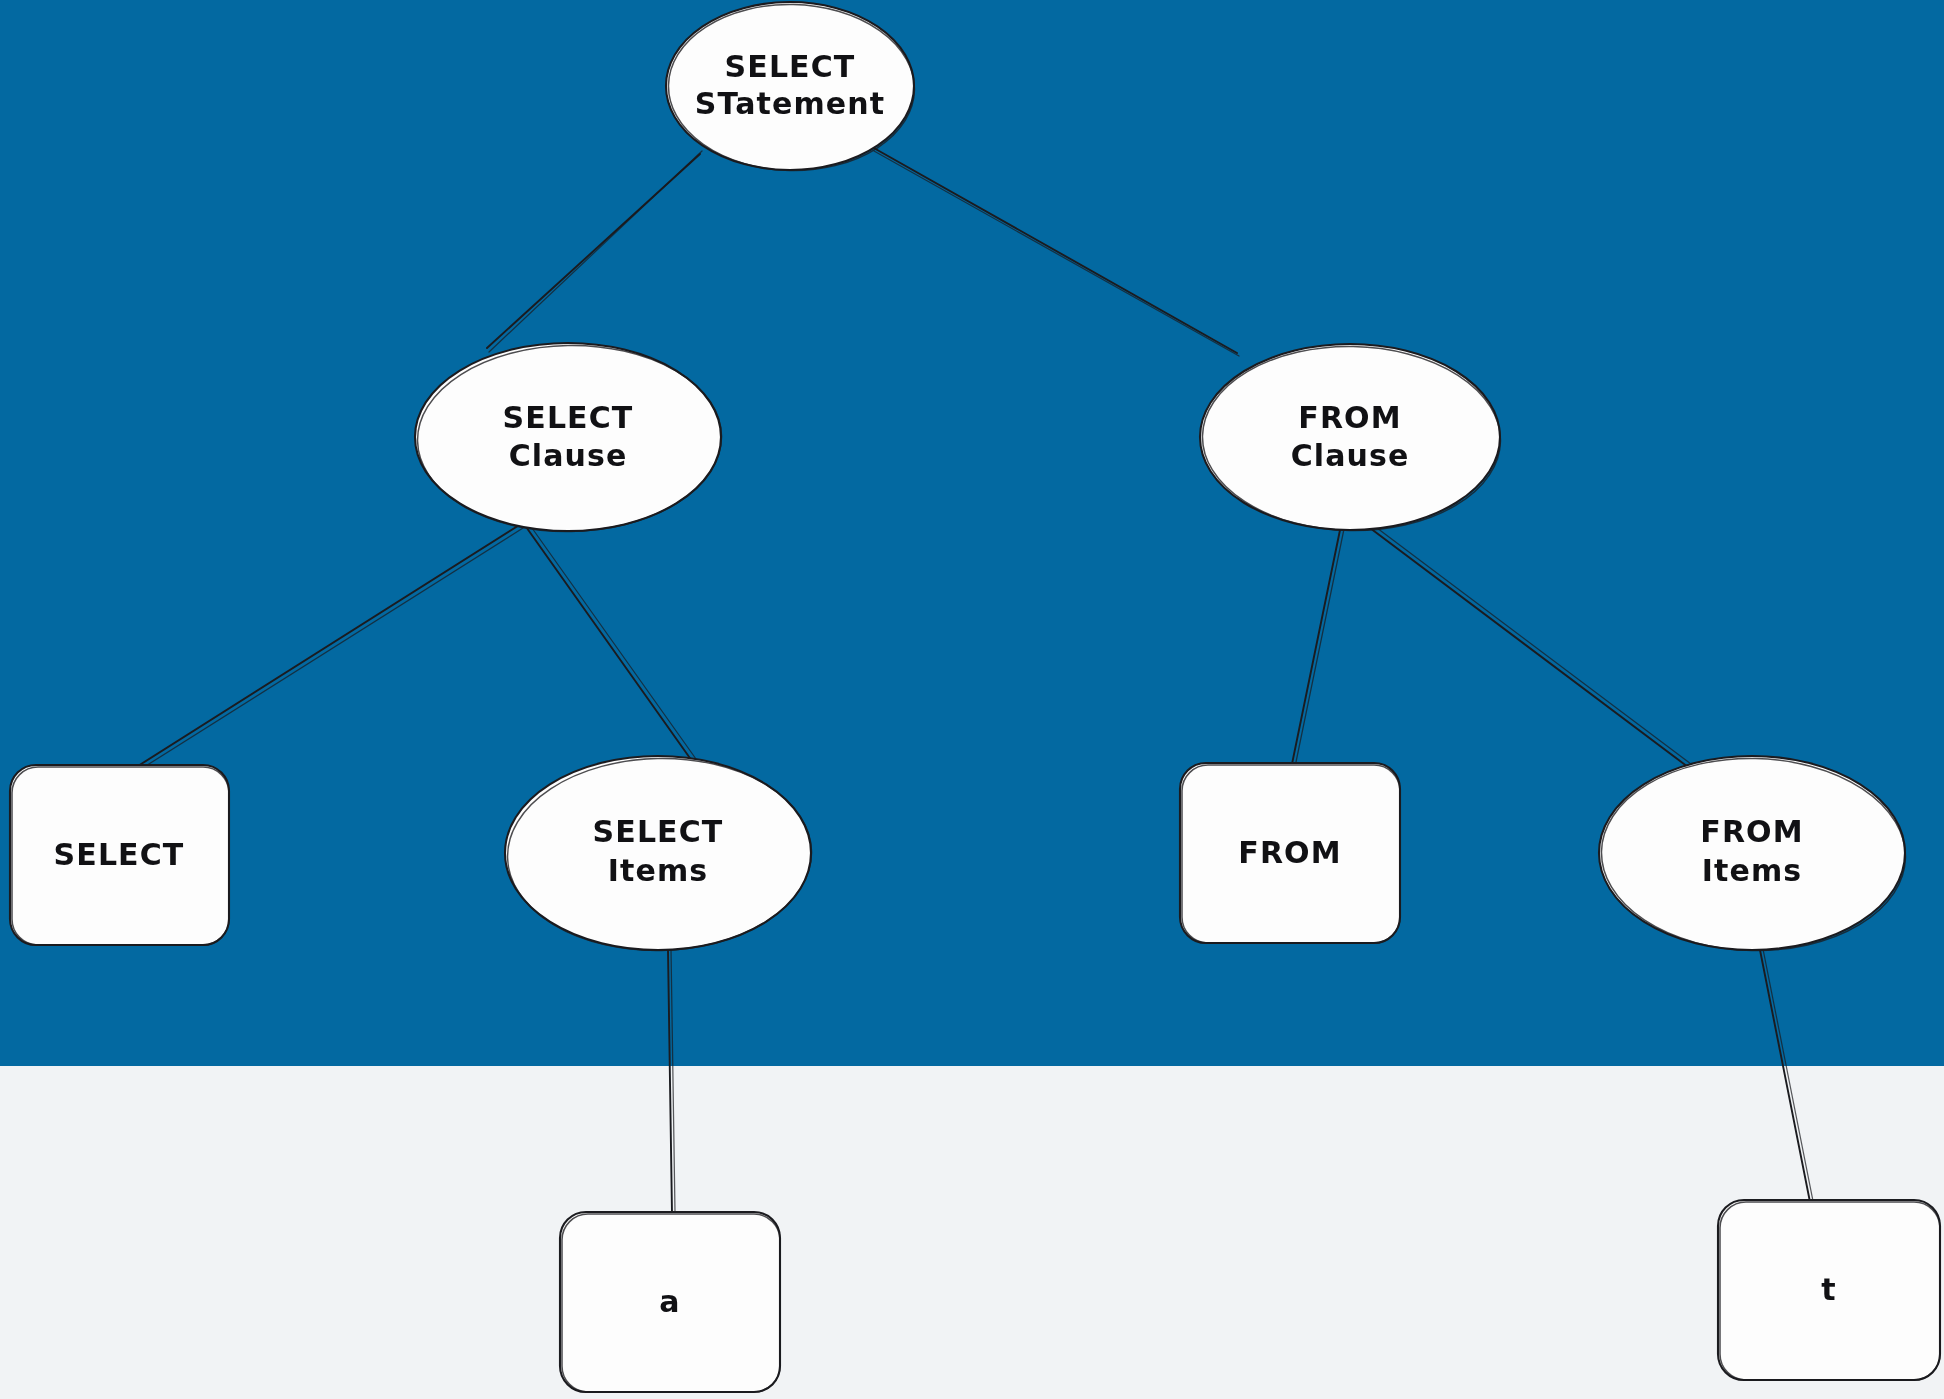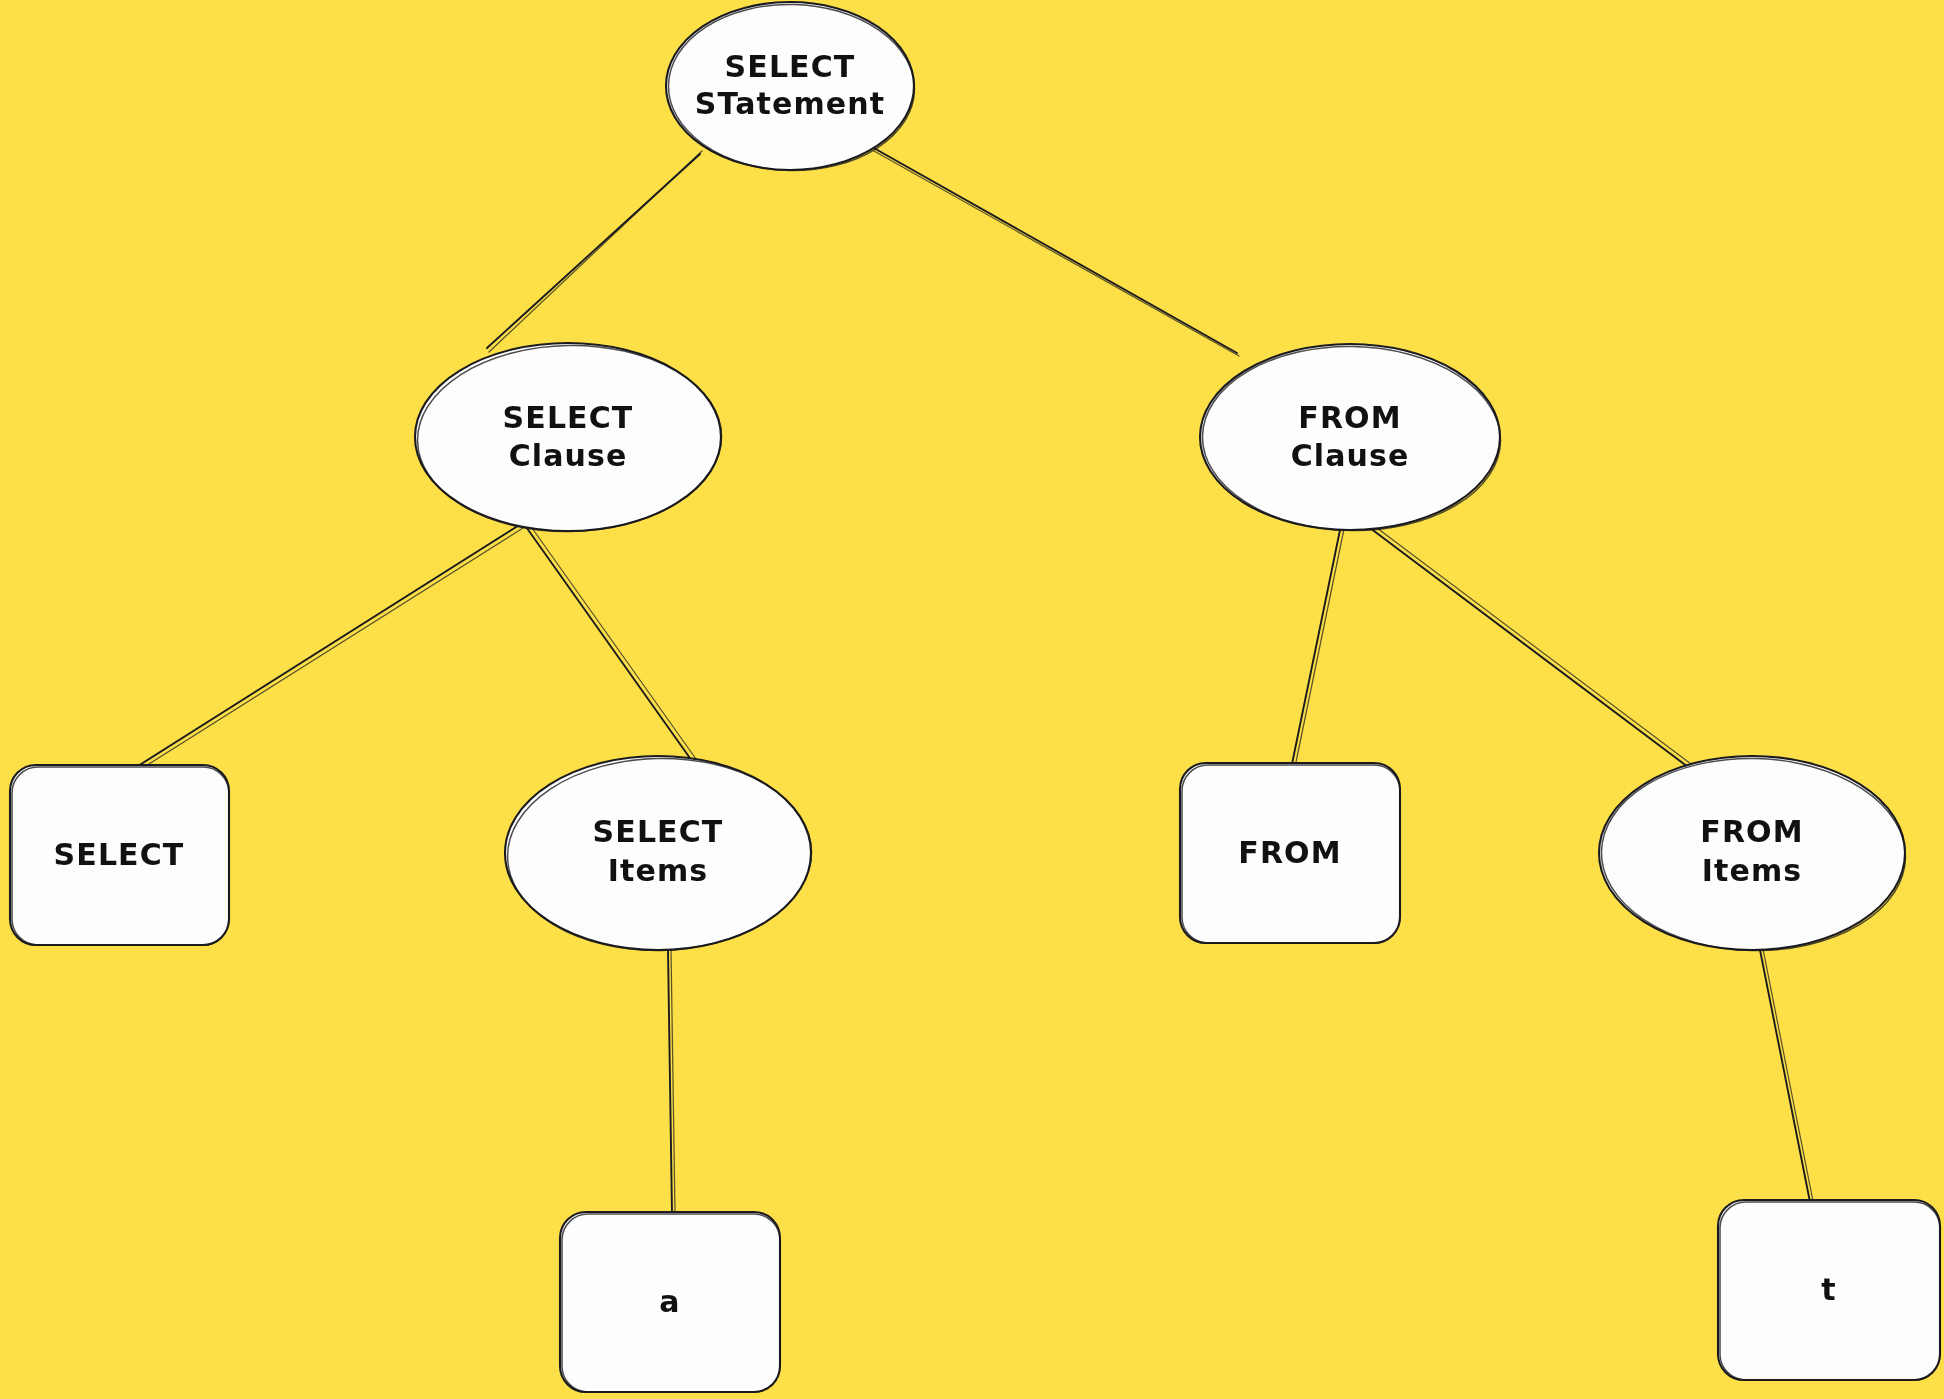--- a/index.html
+++ b/index.html
@@ -9,22 +9,22 @@
   }
   body {
     width: 1944px;
     height: 1399px;
     overflow: hidden;
     font-family: "DejaVu Sans", sans-serif;
   }
   #canvas {
     position: relative;
     width: 1944px;
-    height: 1399px;
-    background: #fde047;
+    height: 1066px;
+    background: #0369a1;
   }
   svg#diagram {
     position: absolute;
     top: 0;
     left: 0;
     width: 1944px;
     height: 1399px;
     display: block;
   }
   .shape-stroke {

